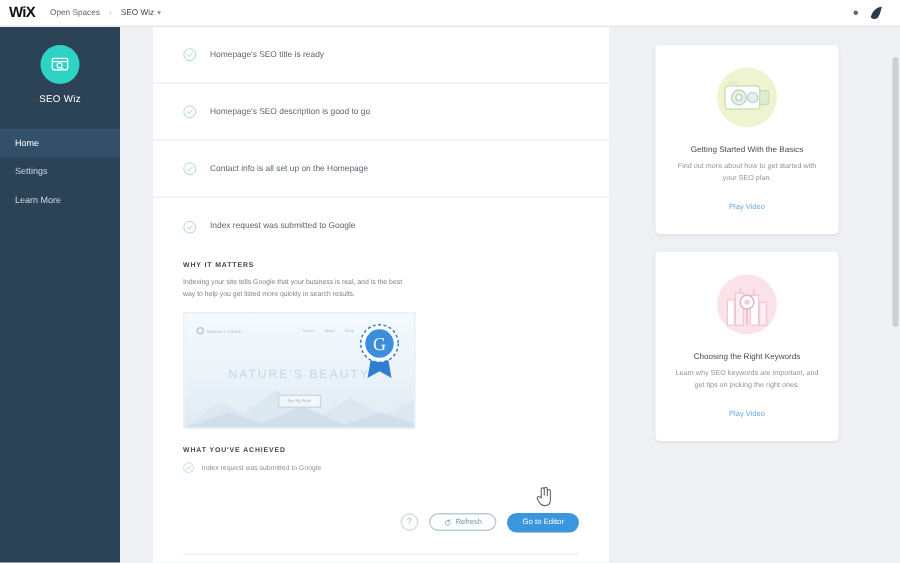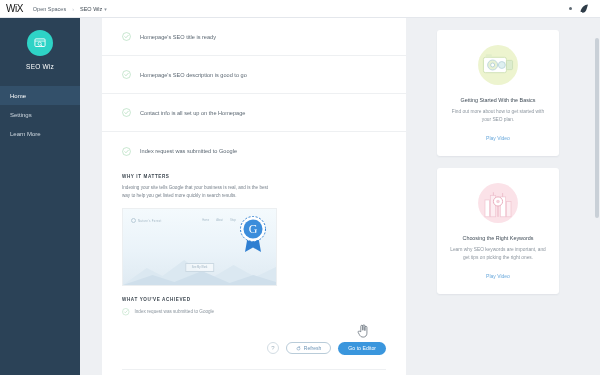--- a/index.html
+++ b/index.html
@@ -9,21 +9,21 @@
     background:#eef0f3;
     overflow:hidden;
   }
 
   
   .topbar{
     position:absolute; top:0; left:0; width:600px; height:18px;
     background:#ffffff; border-bottom:1px solid #e4e7ec;
     display:flex; align-items:center; padding:0 6px; z-index:20;
   }
-  .wix-logo{ font-weight:normal; font-size:10px; letter-spacing:-0.5px; color:#111; margin-right:10px; }
+  .wix-logo{ font-weight:bold; font-size:10px; letter-spacing:-0.5px; color:#111; margin-right:10px; }
   .crumb{ font-size:5.5px; color:#5a6570; margin-right:6px; white-space:nowrap; }
   .crumb-sep{ font-size:5.5px; color:#b9c0c8; margin-right:6px; }
   .crumb-active{ font-size:5.5px; color:#3d4750; white-space:nowrap; }
   .caret{ font-size:5px; color:#8a939c; margin-left:2px; }
   .topbar-right{ margin-left:auto; display:flex; align-items:center; gap:7px; padding-right:4px; }
   .bell-dot{ width:3px; height:3px; border-radius:50%; background:#5f6a74; display:block; }
   .avatar{ width:11px; height:11px; }
 
   
   .sidebar{
@@ -235,20 +235,21 @@
         </svg>
         <div class="preview-logo">
           <span class="preview-logo-mark"></span>
           <span class="preview-logo-txt">Nature's Forest</span>
         </div>
         <div class="preview-nav">
           <span>Home</span>
           <span>About</span>
           <span>Shop</span>
         </div>
+        <div class="preview-title">NATURE'S BEAUTY</div>
         <div class="preview-btn">See My Work</div>
 
         <svg class="badge" width="30" height="38" viewBox="0 0 30 38">
           <path d="M10 20 L7 37 L15 32.5 L23 37 L20 20 Z" fill="#2f7fd1"></path>
           <circle cx="15" cy="14" r="12.5" fill="#ffffff" stroke="#2f7fd1" stroke-width="1" stroke-dasharray="2 1.6"></circle>
           <circle cx="15" cy="14" r="9.5" fill="#3c8ddb"></circle>
           <text x="15" y="18" font-family="Liberation Serif, serif" font-size="12" fill="#ffffff" text-anchor="middle">G</text>
         </svg>
       </div>
 

